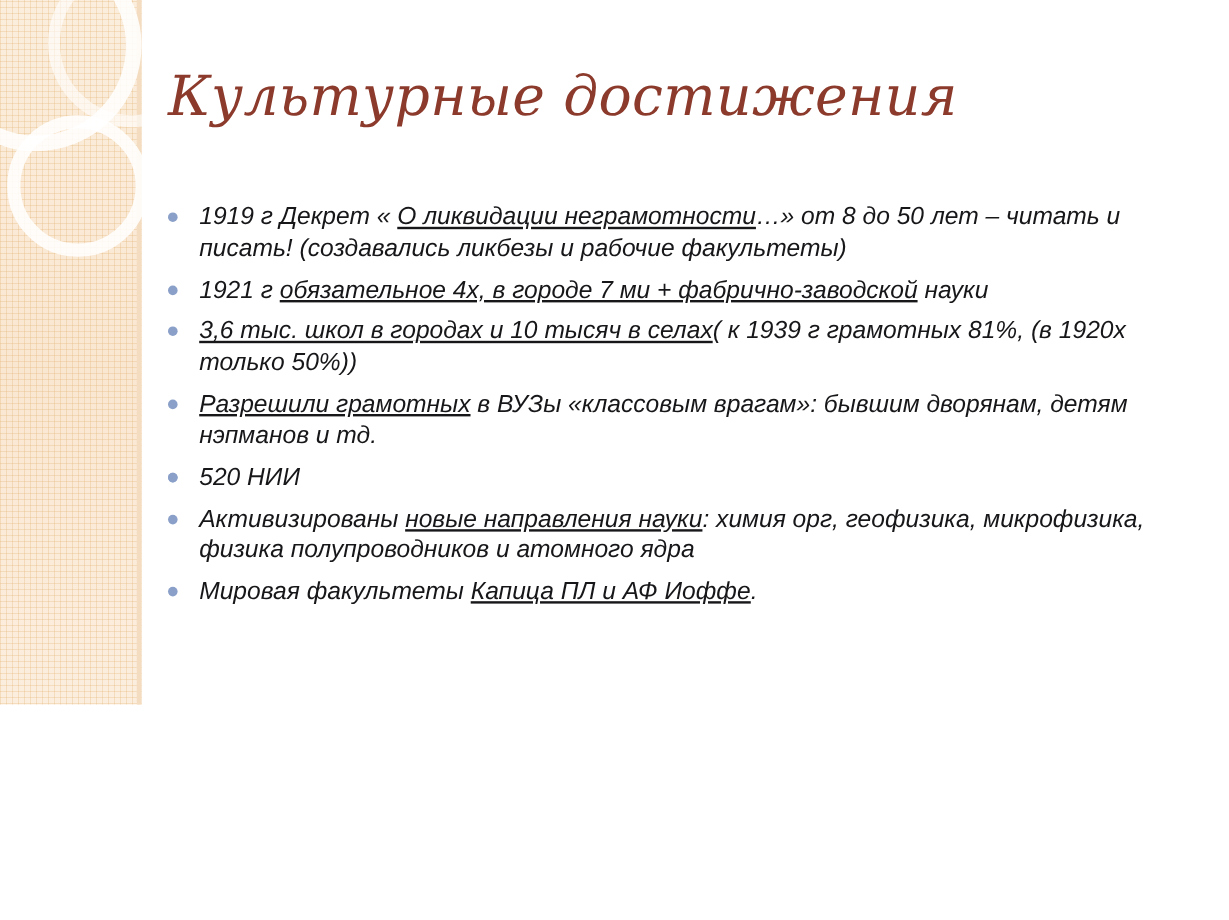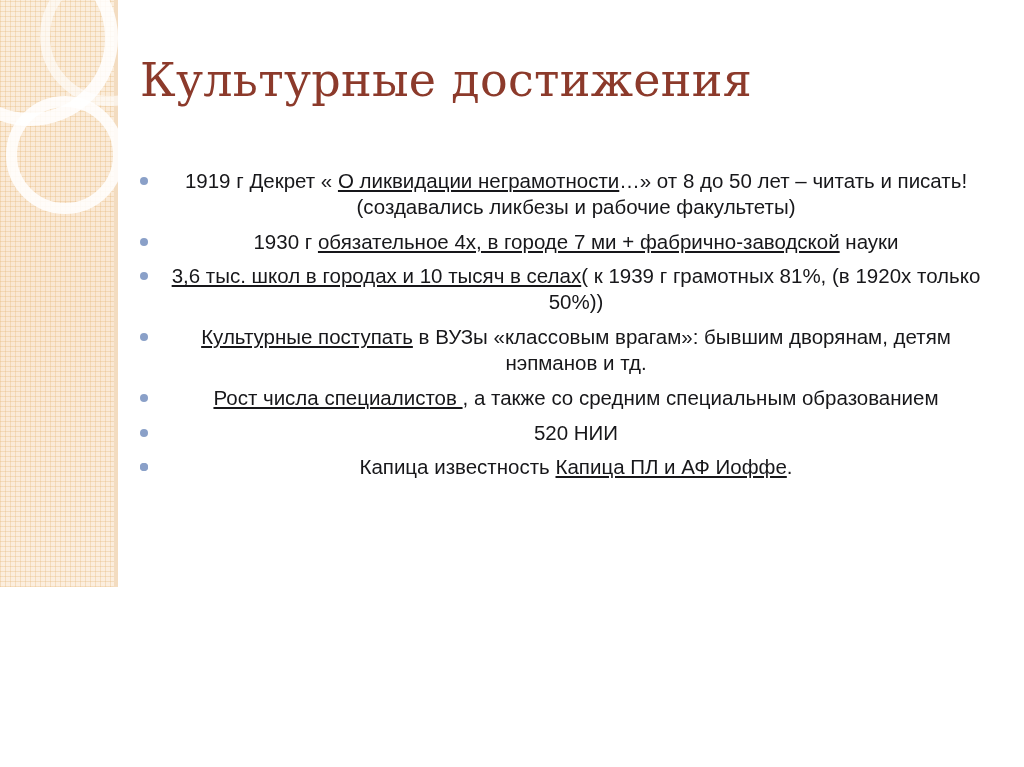--- a/index.html
+++ b/index.html
@@ -12,20 +12,21 @@
     height: 767px;
     overflow: hidden;
     font-family: "Liberation Sans", sans-serif;
   }
   .slide {
     position: relative;
     width: 1024px;
     height: 587px;
     background: #ffffff;
     overflow: hidden;
+    font-style: italic;
   }
   
   .left-band {
     position: absolute;
     left: 0;
     top: 0;
     width: 118px;
     height: 767px;
     background:
       repeating-linear-gradient(0deg, rgba(226,178,112,0.30) 0px, rgba(226,178,112,0.30) 1px, rgba(255,255,255,0) 1px, rgba(255,255,255,0) 5px),
@@ -83,21 +84,20 @@
     letter-spacing: 0.3px;
     font-weight: normal;
     margin: 0;
   }
   
   .content {
     position: absolute;
     left: 126px;
     top: 168px;
     width: 860px;
-    text-align: center;
   }
   ul.bullets {
     list-style: none;
     margin: 0;
     padding: 0;
   }
   ul.bullets > li {
     position: relative;
     padding-left: 40px;
     margin-bottom: 9px;
@@ -129,23 +129,23 @@
   <div class="left-band-edge"></div>
   <div class="ring ring-1"></div>
   <div class="ring ring-3"></div>
   <div class="ring ring-2"></div>
 
   <h1 class="title">Культурные достижения</h1>
 
   <div class="content">
     <ul class="bullets" id="bullet-list">
         <li id="bullet-1919-decree"><span class="dot"></span><span><span>1919 г Декрет « </span><span class="u">О ликвидации неграмотности</span><span>…» от 8 до 50 лет – читать и писать! (создавались ликбезы и рабочие факультеты)</span></span></li>
-        <li id="bullet-1930-education"><span class="dot"></span><span><span>1930 г </span><span class="u">обязательное 4х, в городе  7 ми + фабрично-заводской</span><span> науки</span></span></li>
+        <li id="bullet-1930-education"><span class="dot"></span><span><span>1921 г </span><span class="u">обязательное 4х, в городе  7 ми + фабрично-заводской</span><span> науки</span></span></li>
         <li id="bullet-schools-count"><span class="dot"></span><span><span class="u">3,6 тыс. школ в городах и 10 тысяч в селах</span><span>( к 1939 г грамотных 81%, (в 1920х только 50%))</span></span></li>
-        <li id="bullet-university-access"><span class="dot"></span><span><span class="u">Культурные поступать</span><span> в ВУЗы «классовым врагам»: бывшим дворянам, детям нэпманов и тд.</span></span></li>
-        <li id="bullet-specialists-growth"><span class="dot"></span><span><span class="u">Рост числа специалистов </span><span>, а также со средним специальным образованием</span></span></li>
+        <li id="bullet-university-access"><span class="dot"></span><span><span class="u">Разрешили грамотных</span><span> в ВУЗы «классовым врагам»: бывшим дворянам, детям нэпманов и тд.</span></span></li>
+        <li id="bullet-specialists-growth"><span class="dot"></span></li>
         <li id="bullet-research-institutes"><span class="dot"></span><span><span>520 НИИ</span></span></li>
-        <li id="bullet-new-science"><span class="dot"></span></li>
-        <li id="bullet-world-fame"><span class="dot"></span><span><span>Капица известность </span><span class="u">Капица ПЛ и АФ Иоффе</span><span>.</span></span></li>
+        <li id="bullet-new-science"><span class="dot"></span><span><span>Активизированы </span><span class="u">новые направления науки</span><span>: химия орг, геофизика, микрофизика, физика полупроводников и  атомного ядра</span></span></li>
+        <li id="bullet-world-fame"><span class="dot"></span><span><span>Мировая факультеты </span><span class="u">Капица ПЛ и АФ Иоффе</span><span>.</span></span></li>
       </ul>
   </div>
 
 </div>
 
 </body></html>

